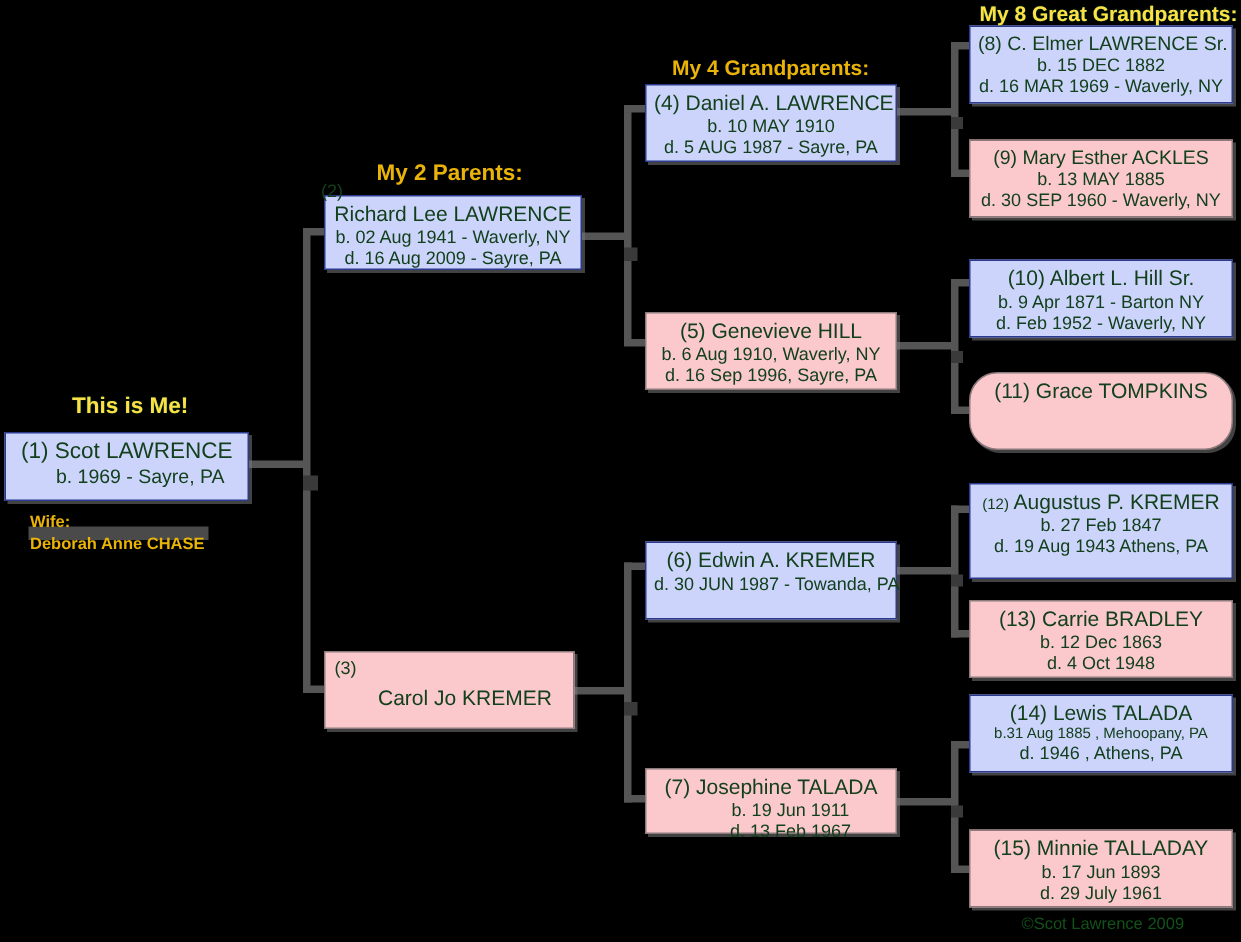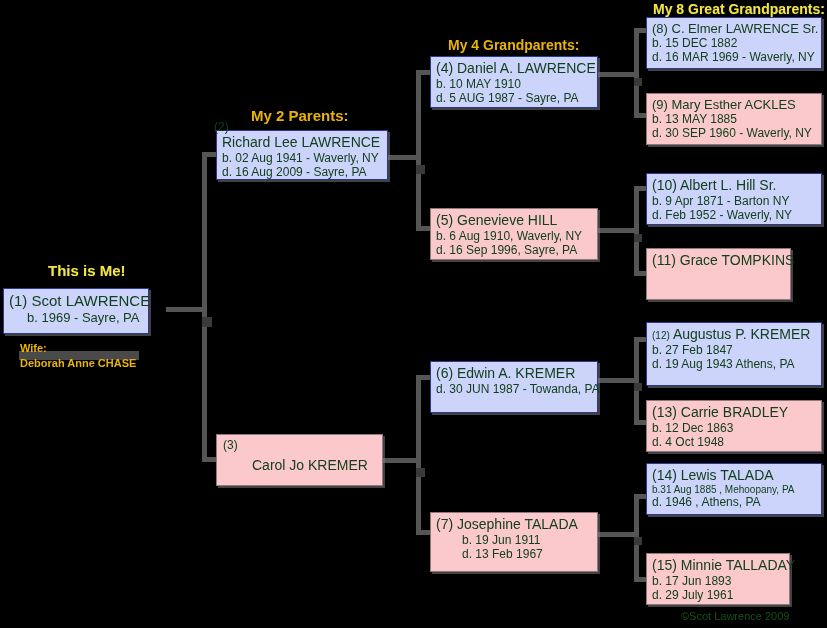--- a/index.html
+++ b/index.html
@@ -53,21 +53,21 @@
     white-space: nowrap;
   }
 
   
   .f15 { font-size: 15px; }
   .f14 { font-size: 14px; }
   .f13 { font-size: 13px; }
   .f12 { font-size: 12px; }
   .f10 { font-size: 10px; }
 
-  .pad { padding: 3px 5px 4px 5px; }
+  .pad { padding: 3px 5px 4px 5px; text-align: center; }
   .indent { padding-left: 26px; }
 
   
   .hdr {
     position: absolute;
     color: #fde047;
     font-weight: bold;
     white-space: nowrap;
     z-index: 6;
     text-shadow: 0 0 1px #0c5e13;
@@ -143,21 +143,21 @@
   <div class="conn" style="left:634px; top:494px; width:5px; height:88px;"></div>
   <div class="conn" style="left:634px; top:494px; width:12px; height:5px;"></div>
   <div class="conn" style="left:634px; top:577px; width:12px; height:5px;"></div>
   <div class="conn-shadow" style="left:634px; top:537px; width:8px; height:8px;"></div>
 
   <div class="hdr" style="left:48px; top:262px; font-size:15px;">This is Me!</div>
   <div class="hdr-dim" style="left:251px; top:107px; font-size:15px;">My 2 Parents:</div>
   <div class="hdr-dim" style="left:448px; top:37px; font-size:14px;">My 4 Grandparents:</div>
   <div class="hdr" style="left:653px; top:1px; font-size:14px;">My 8 Great Grandparents:</div>
 
-  <div class="box blue pad" style="left:3px; top:288px; width:146px; height:46px;">
+  <div class="box blue pad" style="left:3px; top:288px; width:163px; height:46px;">
     <span class="name f15">(1) Scot LAWRENCE</span>
     <span class="line f13" style="padding-left:18px;">b. 1969 - Sayre, PA</span>
   </div>
 
   <div class="wifebar" style="left:19px; top:351px; width:120px; height:9px;"></div>
   <div class="hdr-dim" style="left:20px; top:342px; font-size:11px;">Wife:</div>
   <div class="hdr-dim" style="left:20px; top:357px; font-size:11px;">Deborah Anne CHASE</div>
 
   <div class="tag f12" style="left:214px; top:120px;">(2)</div>
   <div class="box blue pad" style="left:216px; top:130px; width:172px; height:50px;">
@@ -181,21 +181,21 @@
     <span class="name f14">(5) Genevieve HILL</span>
     <span class="line f12">b.   6 Aug 1910, Waverly, NY</span>
     <span class="line f12">d. 16 Sep 1996, Sayre, PA</span>
   </div>
 
   <div class="box blue pad" style="left:430px; top:361px; width:168px; height:52px;">
     <span class="name f14">(6) Edwin A. KREMER</span>
     <span class="line f12">d. 30 JUN 1987 - Towanda, PA</span>
   </div>
 
-  <div class="box pink pad" style="left:430px; top:512px; width:168px; height:60px;">
+  <div class="box pink pad" style="left:430px; top:512px; width:168px; height:44px;">
     <span class="name f14">(7) Josephine TALADA</span>
     <span class="line f12 indent">b. 19 Jun 1911</span>
     <span class="line f12 indent">d. 13 Feb 1967</span>
   </div>
 
   <div class="box blue pad" style="left:646px; top:17px; width:176px; height:52px;">
     <span class="name f13">(8) C. Elmer LAWRENCE Sr.</span>
     <span class="line f12">b. 15 DEC 1882</span>
     <span class="line f12">d. 16 MAR 1969 - Waverly, NY</span>
   </div>
@@ -205,21 +205,21 @@
     <span class="line f12">b. 13 MAY 1885</span>
     <span class="line f12">d. 30 SEP 1960 - Waverly, NY</span>
   </div>
 
   <div class="box blue pad" style="left:646px; top:173px; width:176px; height:52px;">
     <span class="name f14">(10) Albert L. Hill Sr.</span>
     <span class="line f12">b.  9 Apr 1871 - Barton NY</span>
     <span class="line f12">d.  Feb 1952 - Waverly, NY</span>
   </div>
 
-  <div class="box pink pad" style="left:646px; top:248px; width:145px; height:52px;">
+  <div class="box pink pad" style="left:646px; top:248px; width:176px; height:52px;border-radius:19px;">
     <span class="name f14">(11) Grace TOMPKINS</span>
   </div>
 
   <div class="box blue pad" style="left:646px; top:322px; width:176px; height:64px;">
     <span class="name f13"><span class="f10">(12)</span><span class="f14"> Augustus P. KREMER</span></span>
     <span class="line f12">b. 27 Feb 1847</span>
     <span class="line f12">d. 19 Aug 1943  Athens, PA</span>
   </div>
 
   <div class="box pink pad" style="left:646px; top:400px; width:176px; height:52px;">
@@ -227,21 +227,21 @@
     <span class="line f12">b. 12 Dec 1863</span>
     <span class="line f12">d. 4 Oct 1948</span>
   </div>
 
   <div class="box blue pad" style="left:646px; top:463px; width:176px; height:52px;">
     <span class="name f14">(14) Lewis TALADA</span>
     <span class="line f10">b.31 Aug 1885 , Mehoopany, PA</span>
     <span class="line f12">d. 1946 , Athens, PA</span>
   </div>
 
-  <div class="box pink pad" style="left:646px; top:553px; width:144px; height:52px;">
+  <div class="box pink pad" style="left:646px; top:553px; width:176px; height:52px;">
     <span class="name f14">(15) Minnie TALLADAY</span>
     <span class="line f12">b. 17 Jun 1893</span>
     <span class="line f12">d. 29 July 1961</span>
   </div>
 
   <div class="copyright" style="left:681px; top:610px;">©Scot Lawrence  2009</div>
 
 </div>
 
 </body></html>

